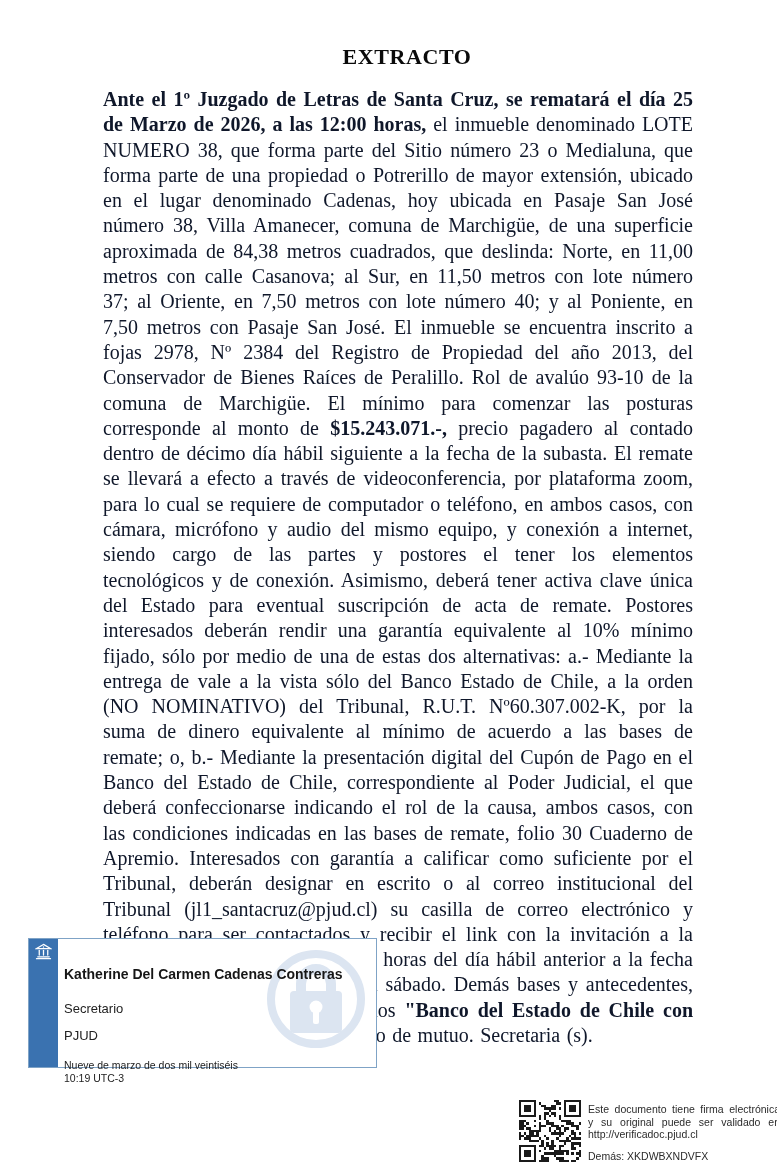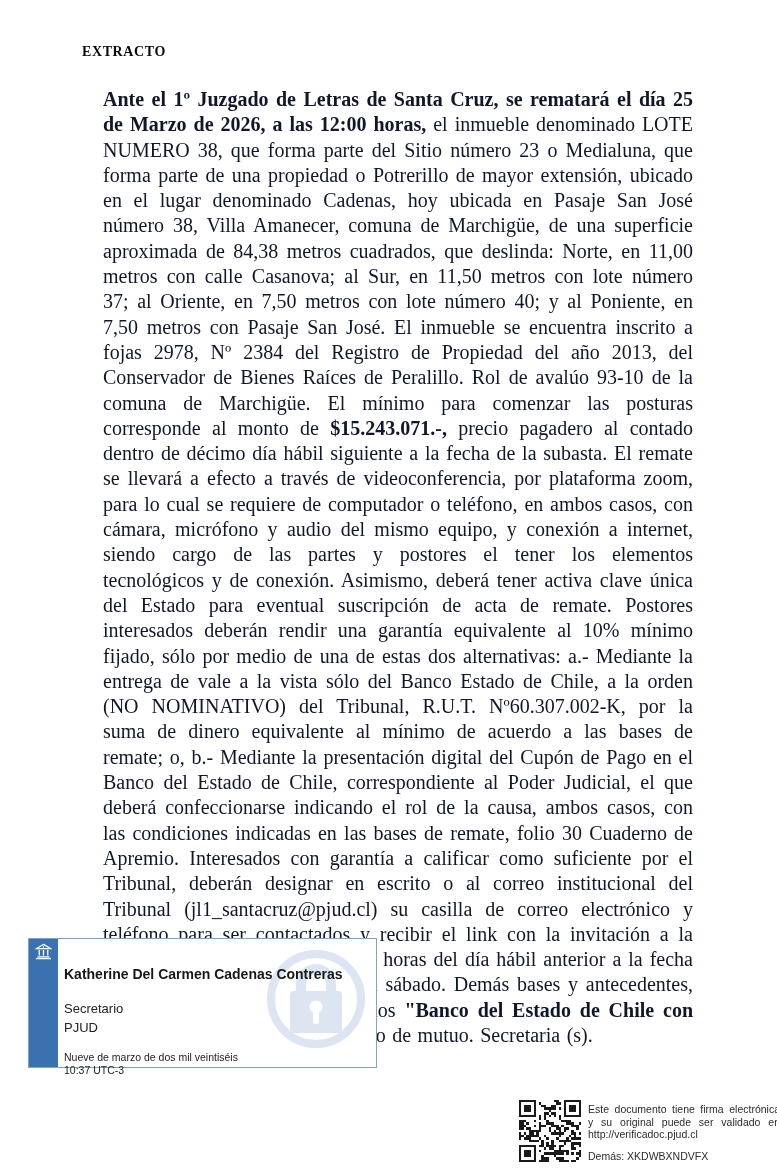--- a/index.html
+++ b/index.html
@@ -7,24 +7,25 @@
     position: relative;
     width: 777px;
     height: 1169px;
     background: #ffffff;
     overflow: hidden;
     font-family: "Liberation Serif", serif;
   }
   .doc-title {
     position: absolute;
     top: 44px;
-    left: 82px;
+    left: 112px;
     width: 590px;
     margin: 0;
-    font-size: 14px;
+    text-align: center;
+    font-size: 22px;
     font-weight: 700;
     letter-spacing: 0.6px;
     color: #0a0a0a;
     font-family: "Liberation Serif", serif;
   }
   .doc-body {
     position: absolute;
     top: 79px;
     left: 95px;
     width: 590px;
@@ -53,21 +54,21 @@
     position: absolute;
     left: 0; top: 0; bottom: 0;
     width: 29px;
     background: #3a72b0;
   }
   .temple-icon { display: block; margin: 4px auto 0 auto; }
   .lock-watermark { position: absolute; top: 7px; right: 4px; z-index: 0; }
   .sig-text { position: absolute; left: 35px; top: 27px; right: 8px; z-index: 1; }
   .sig-name { font-size: 14px; font-weight: 700; color: #161616; }
   .sig-role { font-size: 13px; color: #222; margin-top: 19px; }
-  .sig-org  { font-size: 13px; color: #222; margin-top: 4px; }
+  .sig-org  { font-size: 13px; color: #222; margin-top: 12px; }
   .sig-date { font-size: 10.5px; color: #222; margin-top: 16px; }
   .sig-time { font-size: 10.5px; color: #222; margin-top: 1px; }
 
   
   .verify {
     position: absolute;
     left: 519px;
     top: 1100px;
     display: flex;
     gap: 7px;
@@ -113,21 +114,21 @@
       <rect x="30" y="45" width="52" height="42" rx="4" fill="#dce5f1"></rect>
       <circle cx="56" cy="61" r="6.5" fill="#ffffff"></circle>
       <rect x="53" y="64" width="6" height="14" rx="2" fill="#ffffff"></rect>
     </svg>
 
     <div class="sig-text">
       <div class="sig-name">Katherine Del Carmen Cadenas Contreras</div>
       <div class="sig-role">Secretario</div>
       <div class="sig-org">PJUD</div>
       <div class="sig-date">Nueve de marzo de dos mil veintiséis</div>
-      <div class="sig-time">10:37 UTC-3</div>
+      <div class="sig-time">10:19 UTC-3</div>
     </div>
   </div>
 
   <div class="verify">
     <svg id="qr" class="qr-svg" viewBox="0 0 25 25">
         <rect x="0" y="0" width="1" height="1"></rect>
         <rect x="1" y="0" width="1" height="1"></rect>
         <rect x="2" y="0" width="1" height="1"></rect>
         <rect x="3" y="0" width="1" height="1"></rect>
         <rect x="4" y="0" width="1" height="1"></rect>

